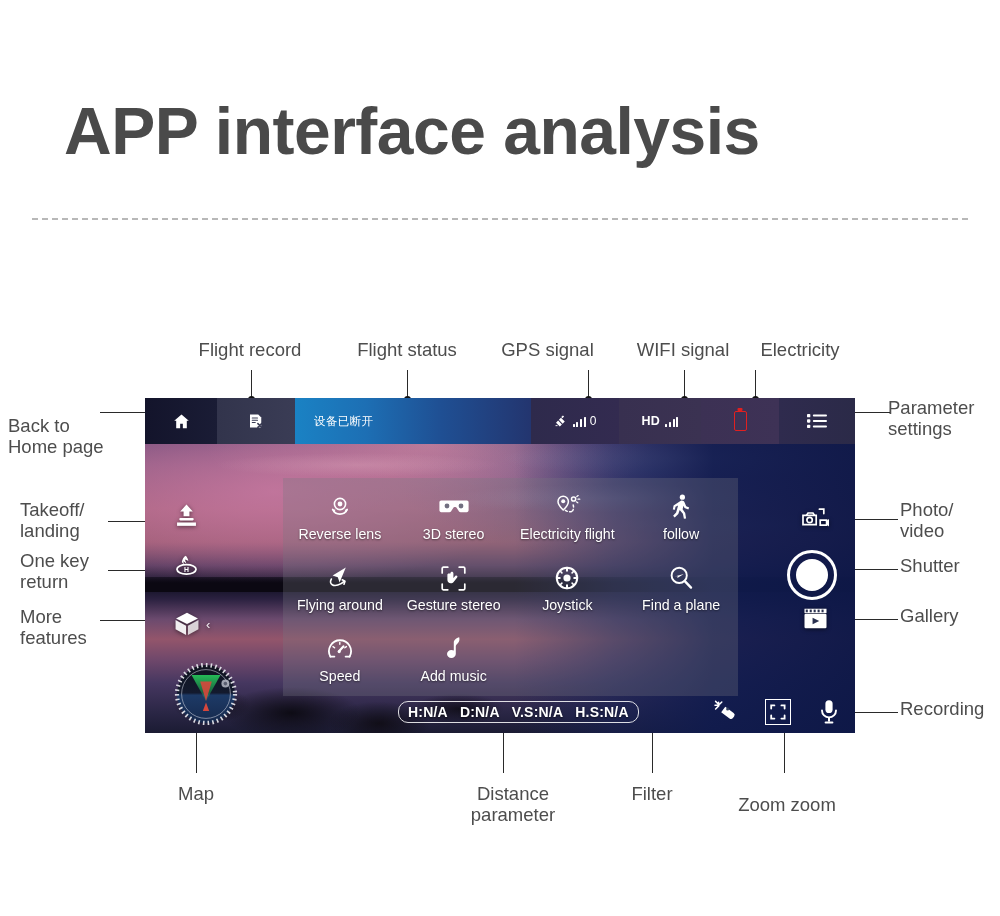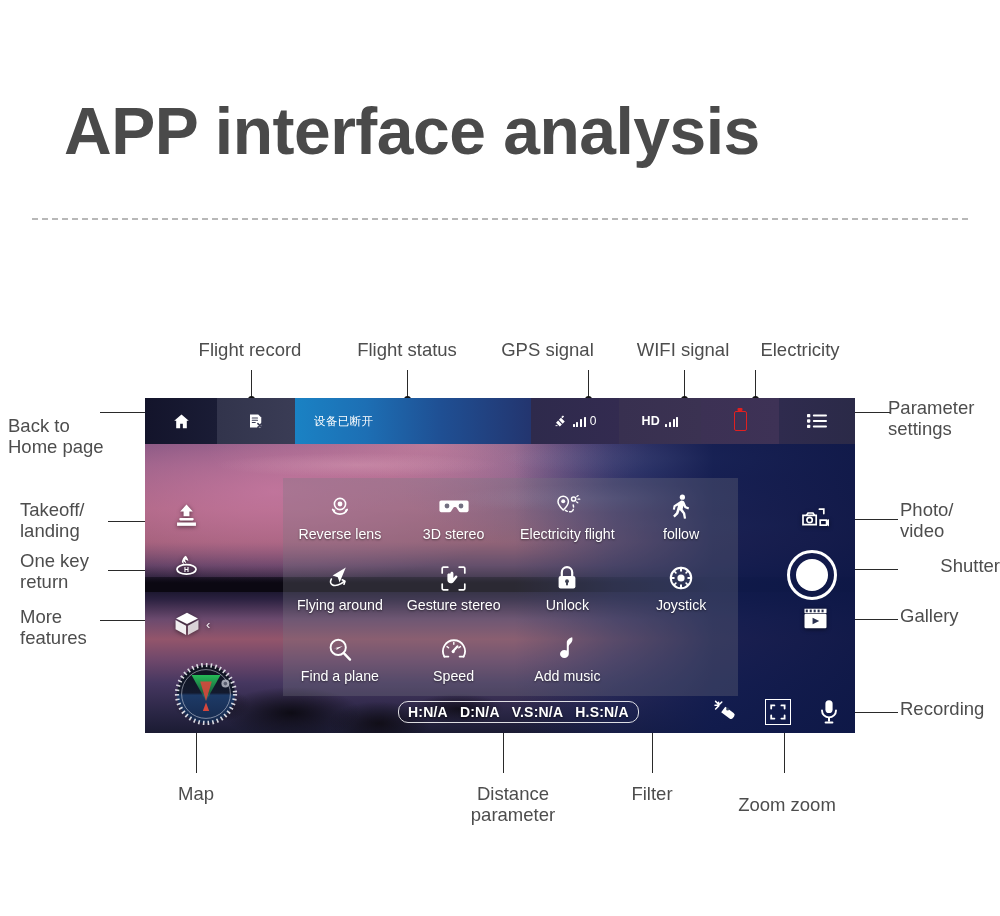--- a/index.html
+++ b/index.html
@@ -345,21 +345,21 @@
 <div class="anno" style="left:888px; top:398px; width:120px;">Parameter
 settings</div>
 <div class="lead-h" style="left:845px; top:412px; width:45px;"></div>
 <div class="lead-dot" style="left:842px; top:409px;"></div>
 
 <div class="anno" style="left:900px; top:500px; width:100px;">Photo/
 video</div>
 <div class="lead-h" style="left:840px; top:519px; width:58px;"></div>
 <div class="lead-dot" style="left:836px; top:516px;"></div>
 
-<div class="anno" style="left:900px; top:556px; width:100px;text-align:right;">Shutter</div>
+<div class="anno" style="left:900px; top:556px; width:100px;">Shutter</div>
 <div class="lead-h" style="left:850px; top:569px; width:48px;"></div>
 <div class="lead-dot" style="left:846px; top:566px;"></div>
 
 <div class="anno" style="left:900px; top:606px; width:100px;">Gallery</div>
 <div class="lead-h" style="left:850px; top:619px; width:48px;"></div>
 <div class="lead-dot" style="left:846px; top:616px;"></div>
 
 <div class="anno" style="left:900px; top:699px; width:100px;">Recording</div>
 <div class="lead-h" style="left:845px; top:712px; width:53px;"></div>
 <div class="lead-dot" style="left:841px; top:709px;"></div>
@@ -582,31 +582,20 @@
     <div class="menu-cell">
       <span class="mi">
         <svg width="27" height="27" viewBox="0 0 27 27" fill="none" stroke="#fff" stroke-width="1.7">
           <path d="M2.2 8.0V3.4c0-.7.5-1.2 1.2-1.2h4.4M24.8 8.0V3.4c0-.7-.5-1.2-1.2-1.2h-4.4M2.2 19.0v4.6c0 .7.5 1.2 1.2 1.2h4.4M24.8 19.0v4.6c0 .7-.5 1.2-1.2 1.2h-4.4" stroke-linecap="round"></path>
           <path d="M10.4 8.4c0-.9.7-1.6 1.5-1.6s1.5.7 1.5 1.6v4.6l2.0-2.2c.7-.7 1.6-.4 1.9.3.3.6.1 1.2-.3 1.7l-3.2 4.0c-.8 1.0-1.9 1.5-3.0 1.5-2.0 0-3.4-1.5-3.4-3.6V9.8c0-.8.6-1.4 1.3-1.4z" fill="#fff" stroke="none"></path>
         </svg>
       </span>
       <span class="ml">Gesture stereo</span>
     </div>
 
-    <div class="menu-cell">
-      <span class="mi">
-        <svg width="22" height="27" viewBox="0 0 22 27" fill="none">
-          <path d="M5.8 11.0V7.4a5.2 5.2 0 0 1 10.4 0V11" stroke="#fff" stroke-width="2.2"></path>
-          <rect x="2.6" y="11.0" width="16.8" height="12.4" rx="2.0" fill="#fff"></rect>
-          <circle cx="11" cy="16.2" r="1.9" fill="#3e4152"></circle>
-          <rect x="10.0" y="16.4" width="2.0" height="4.2" rx="1" fill="#3e4152"></rect>
-        </svg>
-      </span>
-      <span class="ml">Unlock</span>
-    </div>
 
     <div class="menu-cell">
       <span class="mi">
         <svg width="26" height="26" viewBox="0 0 26 26" fill="none" stroke="#fff" stroke-width="2.0">
           <circle cx="13" cy="13" r="10.2"></circle>
           <circle cx="13" cy="13" r="3.6" fill="#fff" stroke="none"></circle>
           <path d="M13 2.8v3.0M13 20.2v3.0M2.8 13h3.0M20.2 13h3.0" stroke-linecap="round"></path>
           <path d="M5.8 5.8l2.1 2.1M18.1 18.1l2.1 2.1M20.2 5.8l-2.1 2.1M7.9 18.1l-2.1 2.1" stroke-linecap="round" stroke-width="1.6"></path>
         </svg>
       </span>

